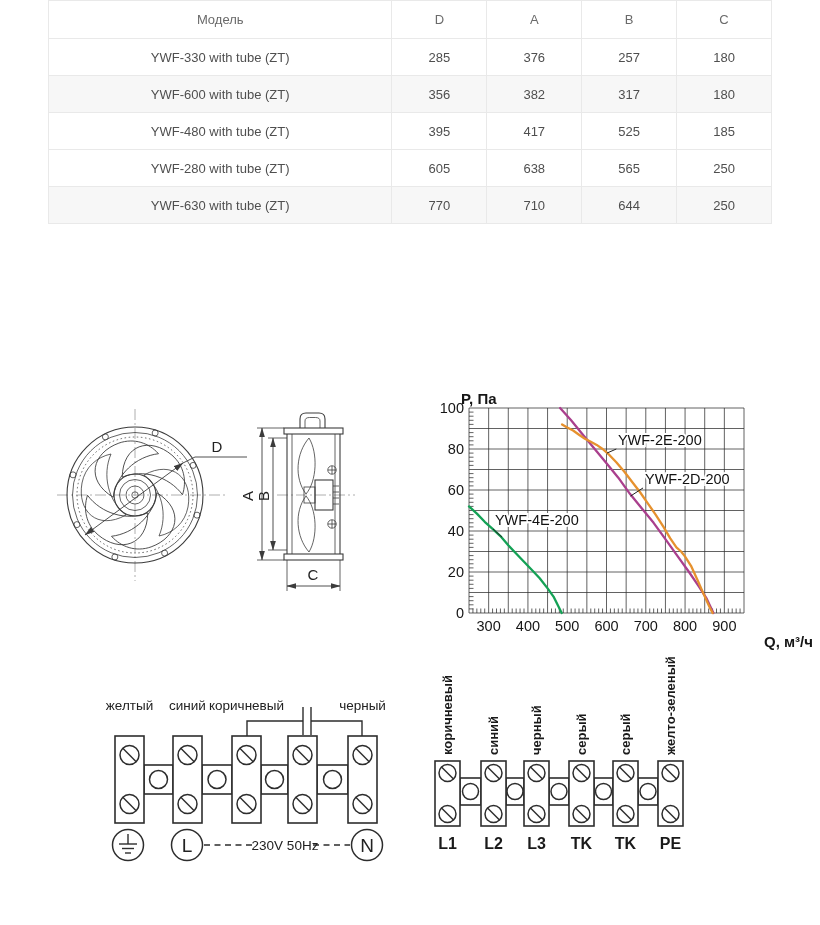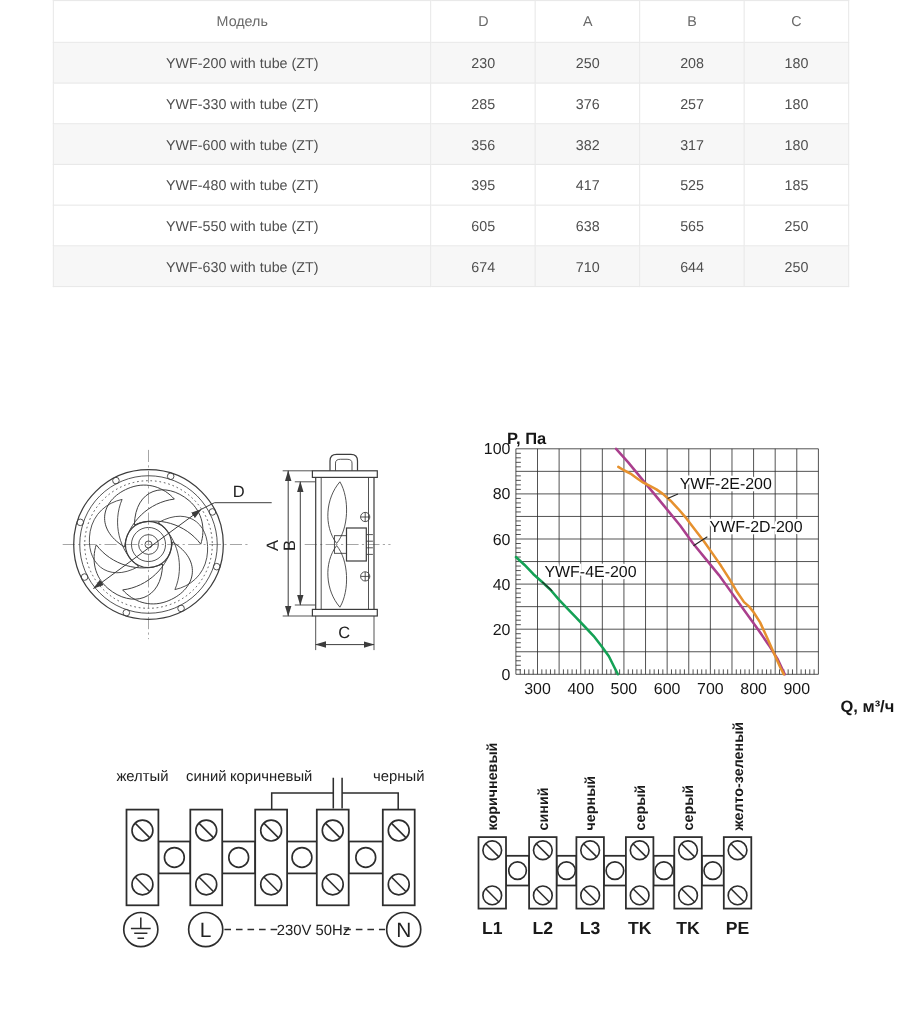--- a/index.html
+++ b/index.html
@@ -56,27 +56,20 @@
     <thead>
       <tr>
         <th>Модель</th>
         <th>D</th>
         <th>A</th>
         <th>B</th>
         <th>C</th>
       </tr>
     </thead>
     <tbody>
-        <tr class="alt">
-          <td>YWF-200 with tube (ZT)</td>
-          <td>230</td>
-          <td>250</td>
-          <td>208</td>
-          <td>180</td>
-        </tr>
         <tr>
           <td>YWF-330 with tube (ZT)</td>
           <td>285</td>
           <td>376</td>
           <td>257</td>
           <td>180</td>
         </tr>
         <tr class="alt">
           <td>YWF-600 with tube (ZT)</td>
           <td>356</td>
@@ -85,29 +78,29 @@
           <td>180</td>
         </tr>
         <tr>
           <td>YWF-480 with tube (ZT)</td>
           <td>395</td>
           <td>417</td>
           <td>525</td>
           <td>185</td>
         </tr>
         <tr>
-          <td>YWF-550 with tube (ZT)</td>
+          <td>YWF-280 with tube (ZT)</td>
           <td>605</td>
           <td>638</td>
           <td>565</td>
           <td>250</td>
         </tr>
         <tr class="alt">
           <td>YWF-630 with tube (ZT)</td>
-          <td>674</td>
+          <td>770</td>
           <td>710</td>
           <td>644</td>
           <td>250</td>
         </tr>
       </tbody>
   </table>
 
   <svg style="left:55px;top:393px;" width="305" height="245" viewBox="0 0 305 245">
     <defs>
       <marker id="arr" viewBox="0 0 10 6" markerWidth="11" markerHeight="7" refX="9.5" refY="3" orient="auto-start-reverse">

